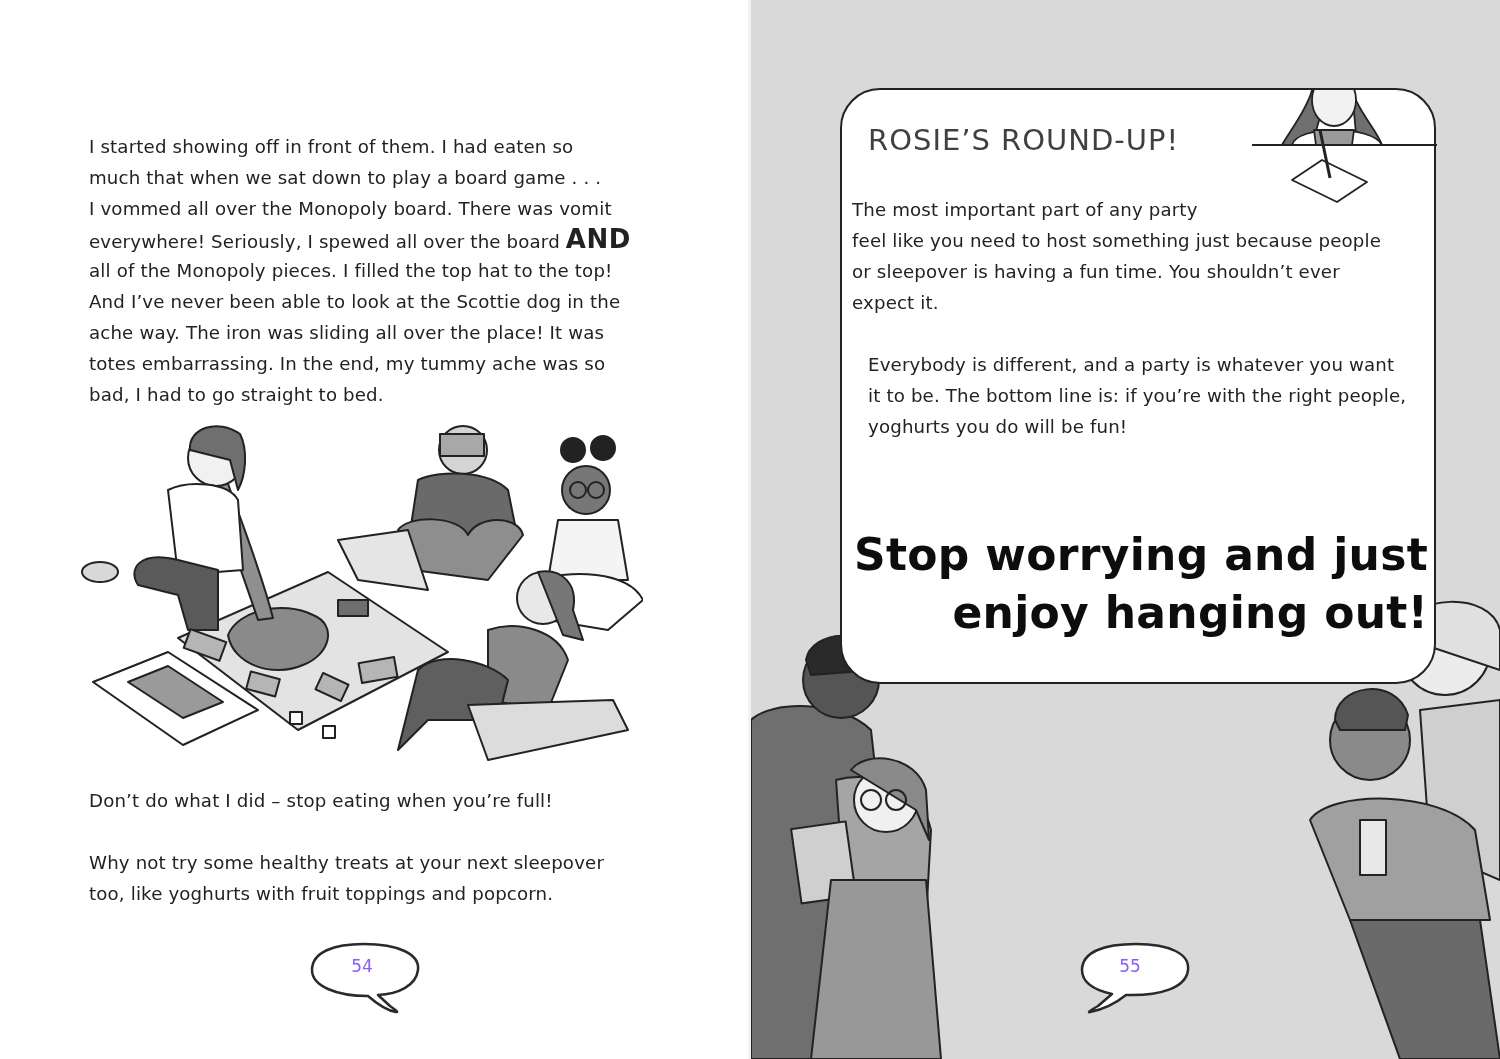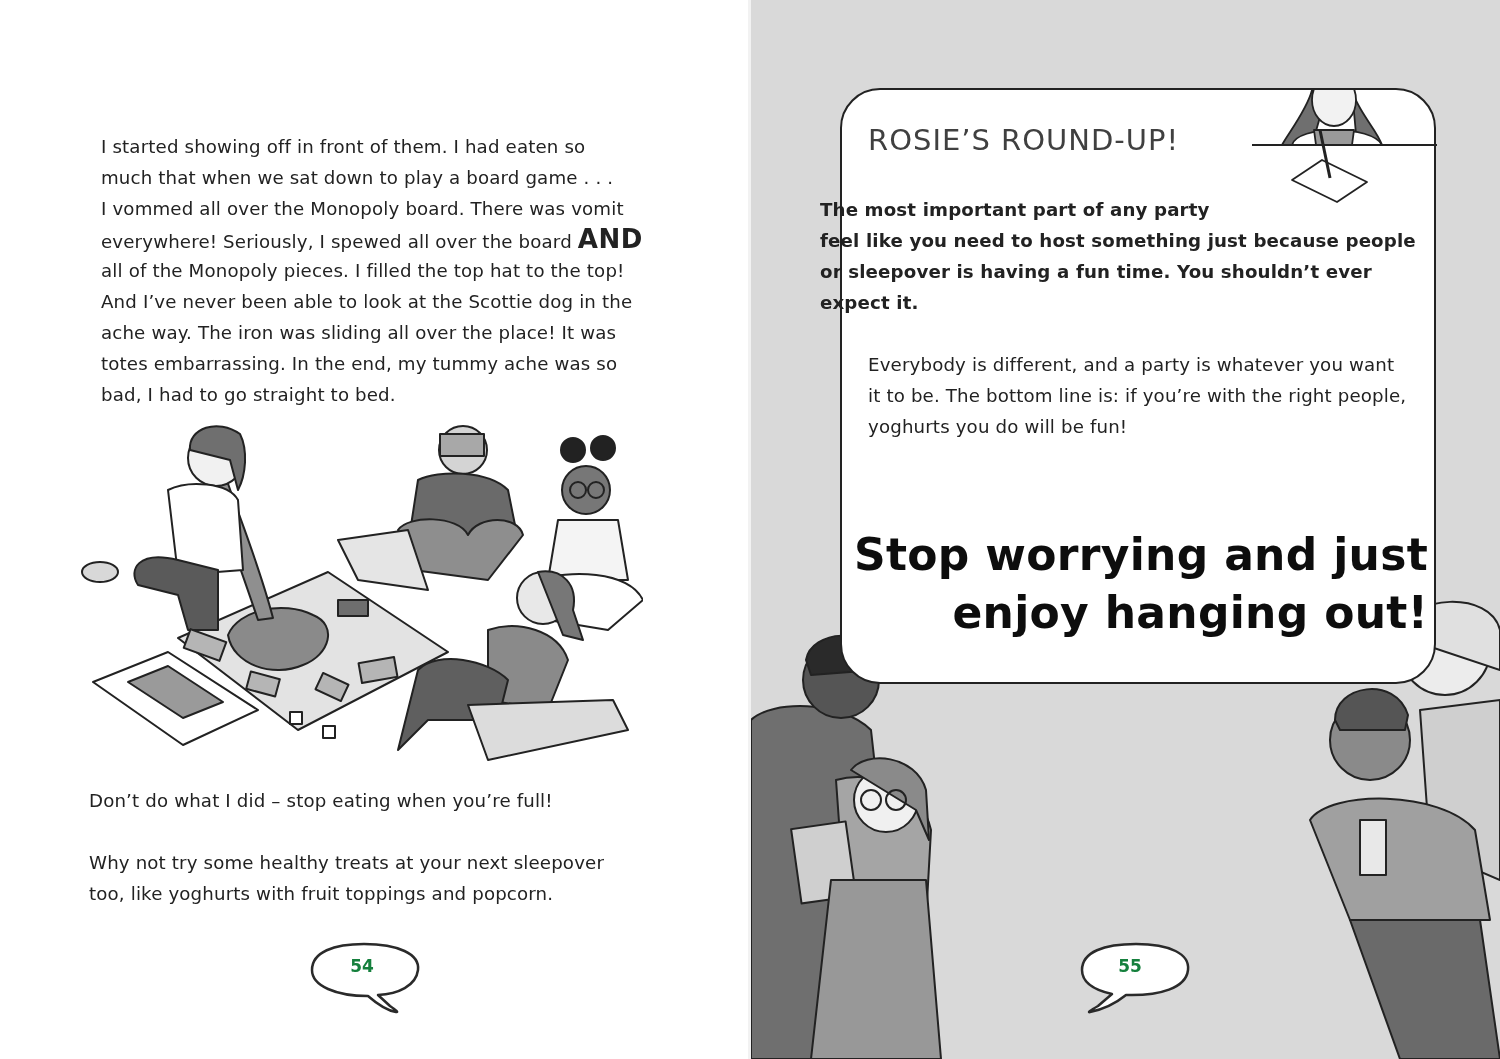--- a/index.html
+++ b/index.html
@@ -14,49 +14,49 @@
     .gutter { position: absolute; left: 748px; top: 0; width: 3px; height: 1059px; background: #f2f2f2; }
     .page-right { left: 751px; width: 749px; background: #d9d9d9; overflow: hidden; }
 
     .body-text {
       position: absolute; font-size: 18.2px; line-height: 31px; letter-spacing: 0.15px;
       color: #222; white-space: nowrap;
     }
     .body-text .line { display: block; height: 31px; }
     .caps-and { font-weight: bold; font-size: 26px; letter-spacing: 0.5px; }
 
-    #left-main { left: 89px; top: 131px; margin-left: 12px; }
+    #left-main { left: 89px; top: 131px; }
     #left-tip1 { left: 89px; top: 785px; }
     #left-tip2 { left: 89px; top: 847px; }
 
     
     .illustration { position: absolute; }
     #board-game-illustration { left: 68px; top: 420px; width: 575px; height: 360px; }
 
     
     .page-bubble { position: absolute; width: 120px; height: 80px; }
     .page-bubble .num {
       position: absolute; left: 0; top: 16px; width: 108px; text-align: center;
-      font-weight: bold; font-size: 17px; color: #15803d;
+      font-weight: normal; font-size: 17px; color: #8b5cf6;
     }
     #bubble-54 { left: 308px; top: 940px; }
     #bubble-55 { left: 1076px; top: 940px; }
 
     
     .roundup-box {
       position: absolute; left: 840px; top: 88px; width: 596px; height: 596px;
       background: #ffffff; border: 2px solid #222; border-radius: 40px;
       box-sizing: border-box;
     }
     .roundup-title {
       position: absolute; left: 868px; top: 123px;
       font-weight: normal; font-size: 29px; letter-spacing: 1px; color: #404040;
       white-space: nowrap;
     }
-    #right-text1 { left: 820px; top: 194px; font-weight: bold; }
+    #right-text1 { left: 852px; top: 194px; }
     #right-text2 { left: 868px; top: 349px; }
 
     .slogan {
       position: absolute; left: 852px; top: 526px; width: 576px; text-align: right;
       font-weight: bold; font-size: 44px; line-height: 58px; color: #0d0d0d;
       letter-spacing: 0.3px;
     }
     #rosie-illustration { left: 1252px; top: 90px; width: 185px; height: 140px; }
     #friends-left-illustration { left: 751px; top: 620px; width: 200px; height: 439px; }
     #friends-right-illustration { left: 1290px; top: 590px; width: 210px; height: 469px; }

